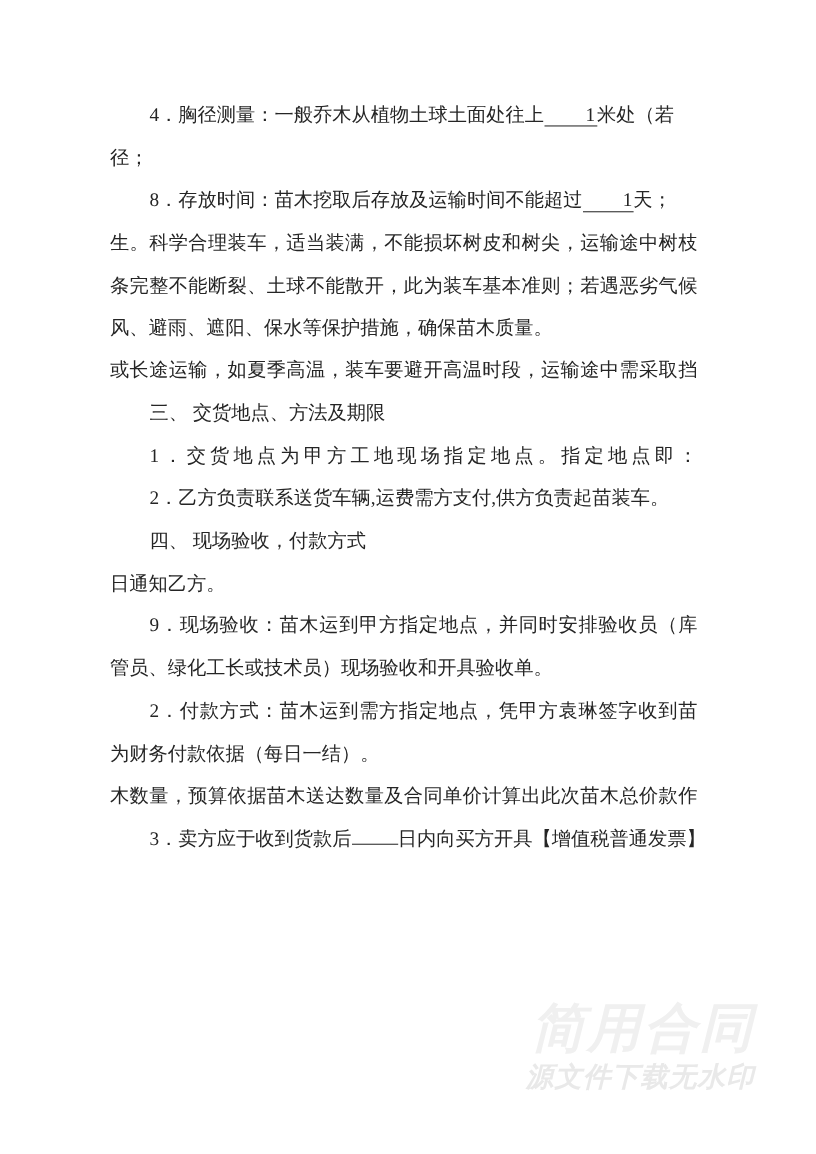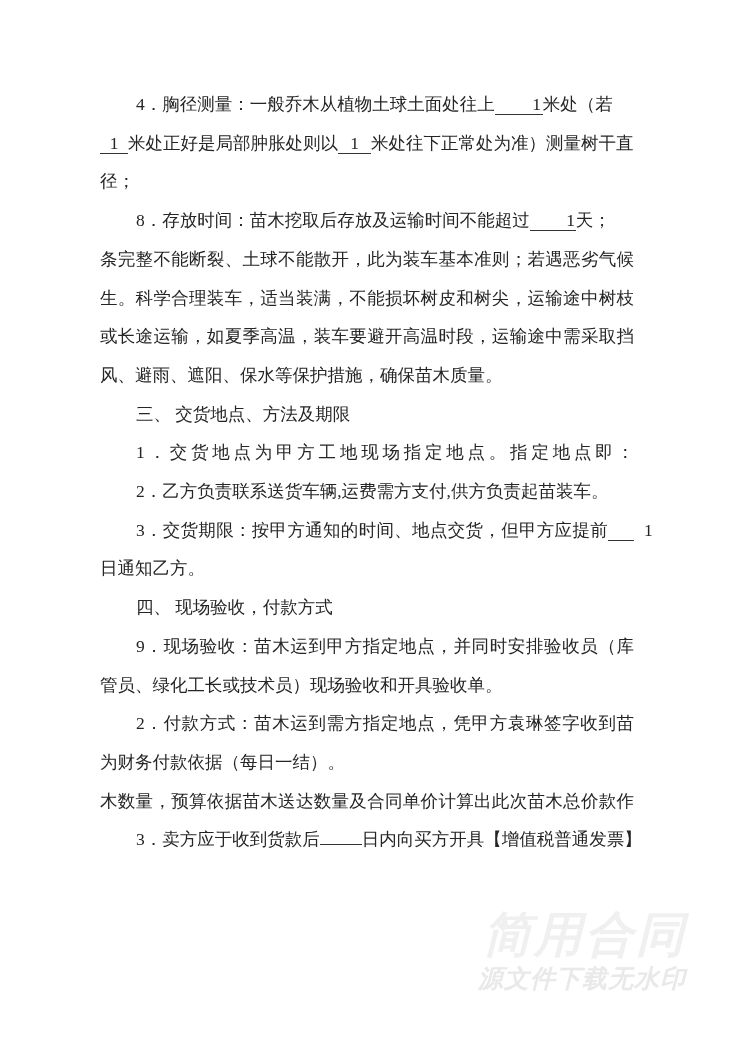--- a/index.html
+++ b/index.html
@@ -67,40 +67,38 @@
 <div class="page">
 
   <div class="watermark">
     <div class="wm-logo">简用合同</div>
     <div class="wm-sub">源文件下载无水印</div>
   </div>
 
   <div class="doc">
 
     <div class="line ind"><span>4．胸径测量：一般乔木从植物土球土面处往上</span><span class="blank w48">1</span><span>米处（若</span></div>
-    <div class="line"><span class="blank w28">1</span><span>米处正好是局部肿胀处则以</span><span class="blank w33">1</span><span>米处往下正常处为准）测量树干直</span></div>
     <div class="line"><span>径；</span></div>
 
     <div class="line ind"><span>8．存放时间：苗木挖取后存放及运输时间不能超过</span><span class="blank w46">1</span><span>天；</span></div>
 
+    <div class="line lj"><span>生。科学合理装车，适当装满，不能损坏树皮和树尖，运输途中树枝</span></div>
     <div class="line lj"><span>条完整不能断裂、土球不能散开，此为装车基本准则；若遇恶劣气候</span></div>
-    <div class="line lj"><span>生。科学合理装车，适当装满，不能损坏树皮和树尖，运输途中树枝</span></div>
+    <div class="line"><span>风、避雨、遮阳、保水等保护措施，确保苗木质量。</span></div>
     <div class="line lj"><span>或长途运输，如夏季高温，装车要避开高温时段，运输途中需采取挡</span></div>
-    <div class="line"><span>风、避雨、遮阳、保水等保护措施，确保苗木质量。</span></div>
 
     <div class="line ind"><span>三、 交货地点、方法及期限</span></div>
 
     <div class="line ind lj"><span>1．交货地点为甲方工地现场指定地点。指定地点即：</span></div>
 
     <div class="line ind"><span>2．乙方负责联系送货车辆,运费需方支付,供方负责起苗装车。</span></div>
 
-    <div class="line ind lj"><span>3．交货期限：按甲方通知的时间、地点交货，但甲方应提前</span><span class="blank w26">1</span></div>
+    <div class="line ind"><span>四、 现场验收，付款方式</span></div>
+
     <div class="line"><span>日通知乙方。</span></div>
-
-    <div class="line ind"><span>四、 现场验收，付款方式</span></div>
 
     <div class="line ind lj"><span>9．现场验收：苗木运到甲方指定地点，并同时安排验收员（库</span></div>
     <div class="line"><span>管员、绿化工长或技术员）现场验收和开具验收单。</span></div>
 
     <div class="line ind lj"><span>2．付款方式：苗木运到需方指定地点，凭甲方袁琳签字收到苗</span></div>
     <div class="line"><span>为财务付款依据（每日一结）。</span></div>
     <div class="line lj"><span>木数量，预算依据苗木送达数量及合同单价计算出此次苗木总价款作</span></div>
 
     <div class="line ind nowrap"><span>3．卖方应于收到货款后</span><span class="blank w42"></span><span>日内向买方开具【增值税普通发票】</span></div>
 

